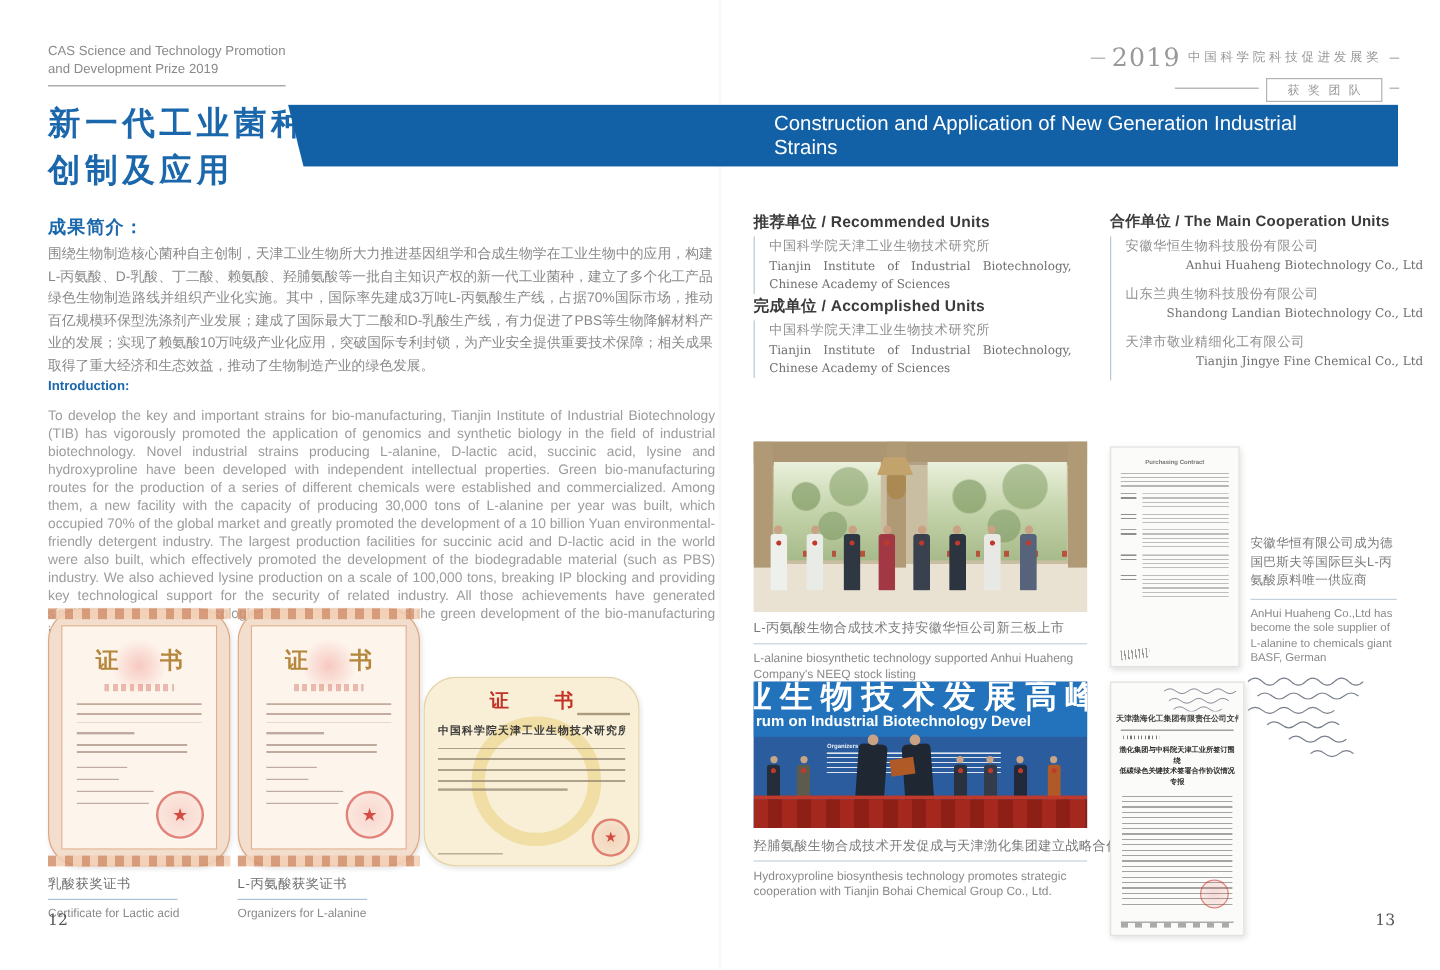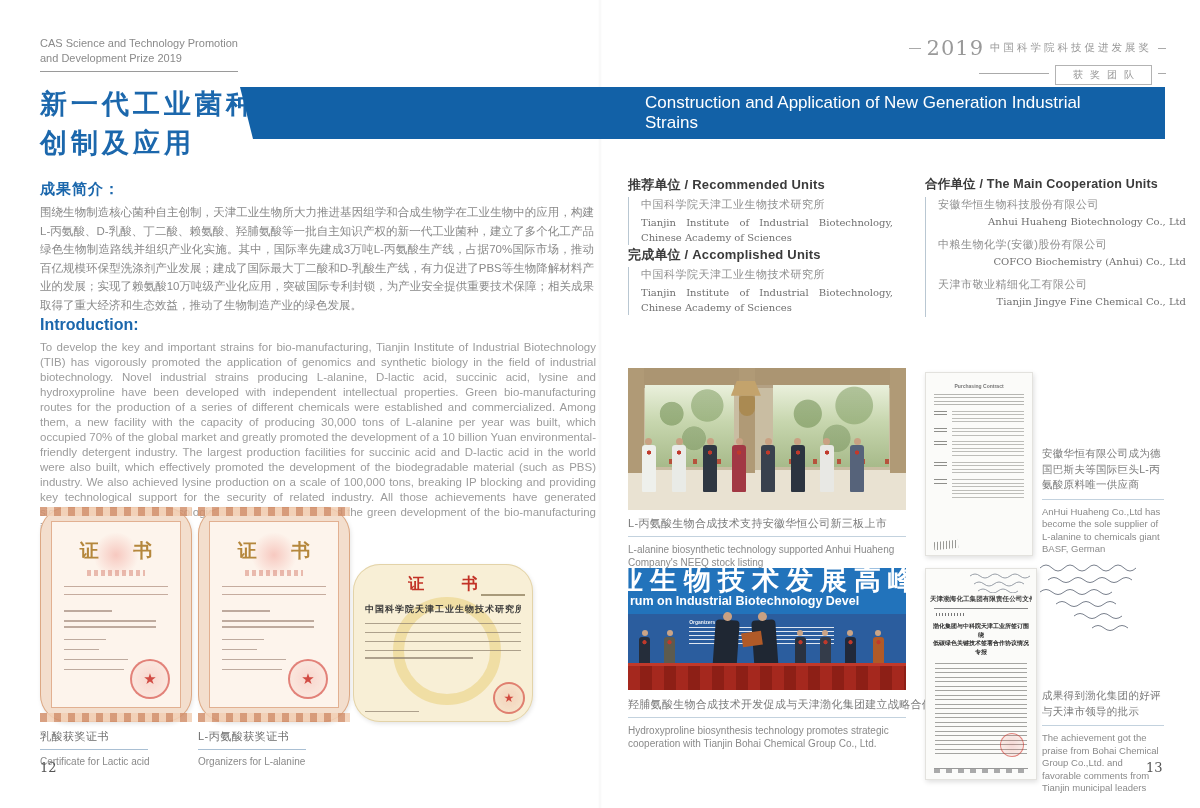--- a/index.html
+++ b/index.html
@@ -20,21 +20,21 @@
   .bline{display:inline-block;height:1px;background:#aaa;}
   .bl-12{width:12px;} .bl-70{width:70px;} .bl-8{width:8px;}
   #badge .yr{font-family:"DejaVu Serif",serif;font-size:21px;letter-spacing:1px;color:#999;}
   #badge .aw{font-size:10.5px;letter-spacing:3px;color:#999;}
   #badge .team{border:1px solid #b3b3b3;padding:2px 10px;font-size:10px;letter-spacing:7px;text-indent:7px;color:#999;margin-top:3px;}
   #badge .badge-row2{margin-top:2px;}
 
   
   #sum-head{left:40px;top:180px;font-size:15px;font-weight:bold;color:#1b67ac;letter-spacing:1px;}
   #sum-body{left:40px;top:203px;width:554px;font-size:11.5px;line-height:18.5px;color:#898989;text-align:justify;}
-  #intro-head{left:40px;top:316px;font-size:16px;font-weight:bold;color:#1b67ac;}
+  #intro-head{left:40px;top:316px;font-size:11px;font-weight:bold;color:#1b67ac;}
   #intro-body{left:40px;top:340px;width:556px;font-size:11.5px;line-height:15px;color:#9c9c9c;text-align:justify;}
 
   
   .cert{position:absolute;border-radius:27px;}
   .cert-pink{background:#f3decd;box-shadow:inset 0 0 0 1px #dca884, 1px 2px 4px rgba(0,0,0,.10);}
   .cband{position:absolute;left:0;right:0;height:9px;background:repeating-linear-gradient(90deg,#d2906c 0 7px,#f2cfb4 7px 14px);opacity:.85;}
   .cband.top{top:0;} .cband.bot{bottom:0;}
   .cinner{position:absolute;left:11px;right:11px;top:14px;bottom:14px;background:#fdf4ec;border:1px solid #e2b091;}
   .chead{position:relative;text-align:center;font-family:"DejaVu Serif",serif;font-weight:bold;color:#b5873c;font-size:19px;letter-spacing:14px;text-indent:14px;margin-top:16px;z-index:2;}
   .cflower{position:absolute;left:50%;top:10px;width:46px;height:46px;margin-left:-23px;border-radius:50%;background:radial-gradient(circle,rgba(235,120,110,.35),rgba(235,120,110,0) 70%);}
@@ -315,22 +315,22 @@
     <div class="en">Hydroxyproline biosynthesis technology promotes strategic cooperation with Tianjin Bohai Chemical Group Co., Ltd.</div>
   </div>
 
   <div class="sec" style="left:925px;top:176px;font-size:12.5px;">合作单位 / The Main Cooperation Units</div>
   <div class="ublock" style="left:925px;top:197px;width:248px;">
     <div class="uitem">
       <div class="ucn">安徽华恒生物科技股份有限公司</div>
       <div class="uen">Anhui Huaheng Biotechnology Co., Ltd</div>
     </div>
     <div class="uitem">
-      <div class="ucn">中粮生物化学(安徽)股份有限公司</div>
-      <div class="uen">COFCO Biochemistry (Anhui) Co., Ltd</div>
+      <div class="ucn">山东兰典生物科技股份有限公司</div>
+      <div class="uen">Shandong Landian Biotechnology Co., Ltd</div>
     </div>
     <div class="uitem">
       <div class="ucn">天津市敬业精细化工有限公司</div>
       <div class="uen">Tianjin Jingye Fine Chemical Co., Ltd</div>
     </div>
   </div>
 
   <div class="doc" id="doc1">
     <div class="d1title">Purchasing Contract</div>
     <div class="d1par"></div>
@@ -391,19 +391,14 @@
     <div class="d2no"></div>
     <div class="d2title">
       <div>渤化集团与中科院天津工业所签订围绕</div>
       <div>低碳绿色关键技术签署合作协议情况专报</div>
     </div>
     <div class="d2body"></div>
     <div class="d2seal"></div>
     <div class="d2foot"></div>
   </div>
 
-  <div class="capnarrow" style="left:1042px;top:688px;">
-    <div class="cn">成果得到渤化集团的好评与天津市领导的批示</div>
-    <div class="rule"></div>
-    <div class="en">The achievement got the praise from Bohai Chemical Group Co.,Ltd. and favorable comments from Tianjin municipal leaders</div>
-  </div>
 
 </div>
 
 </body></html>

